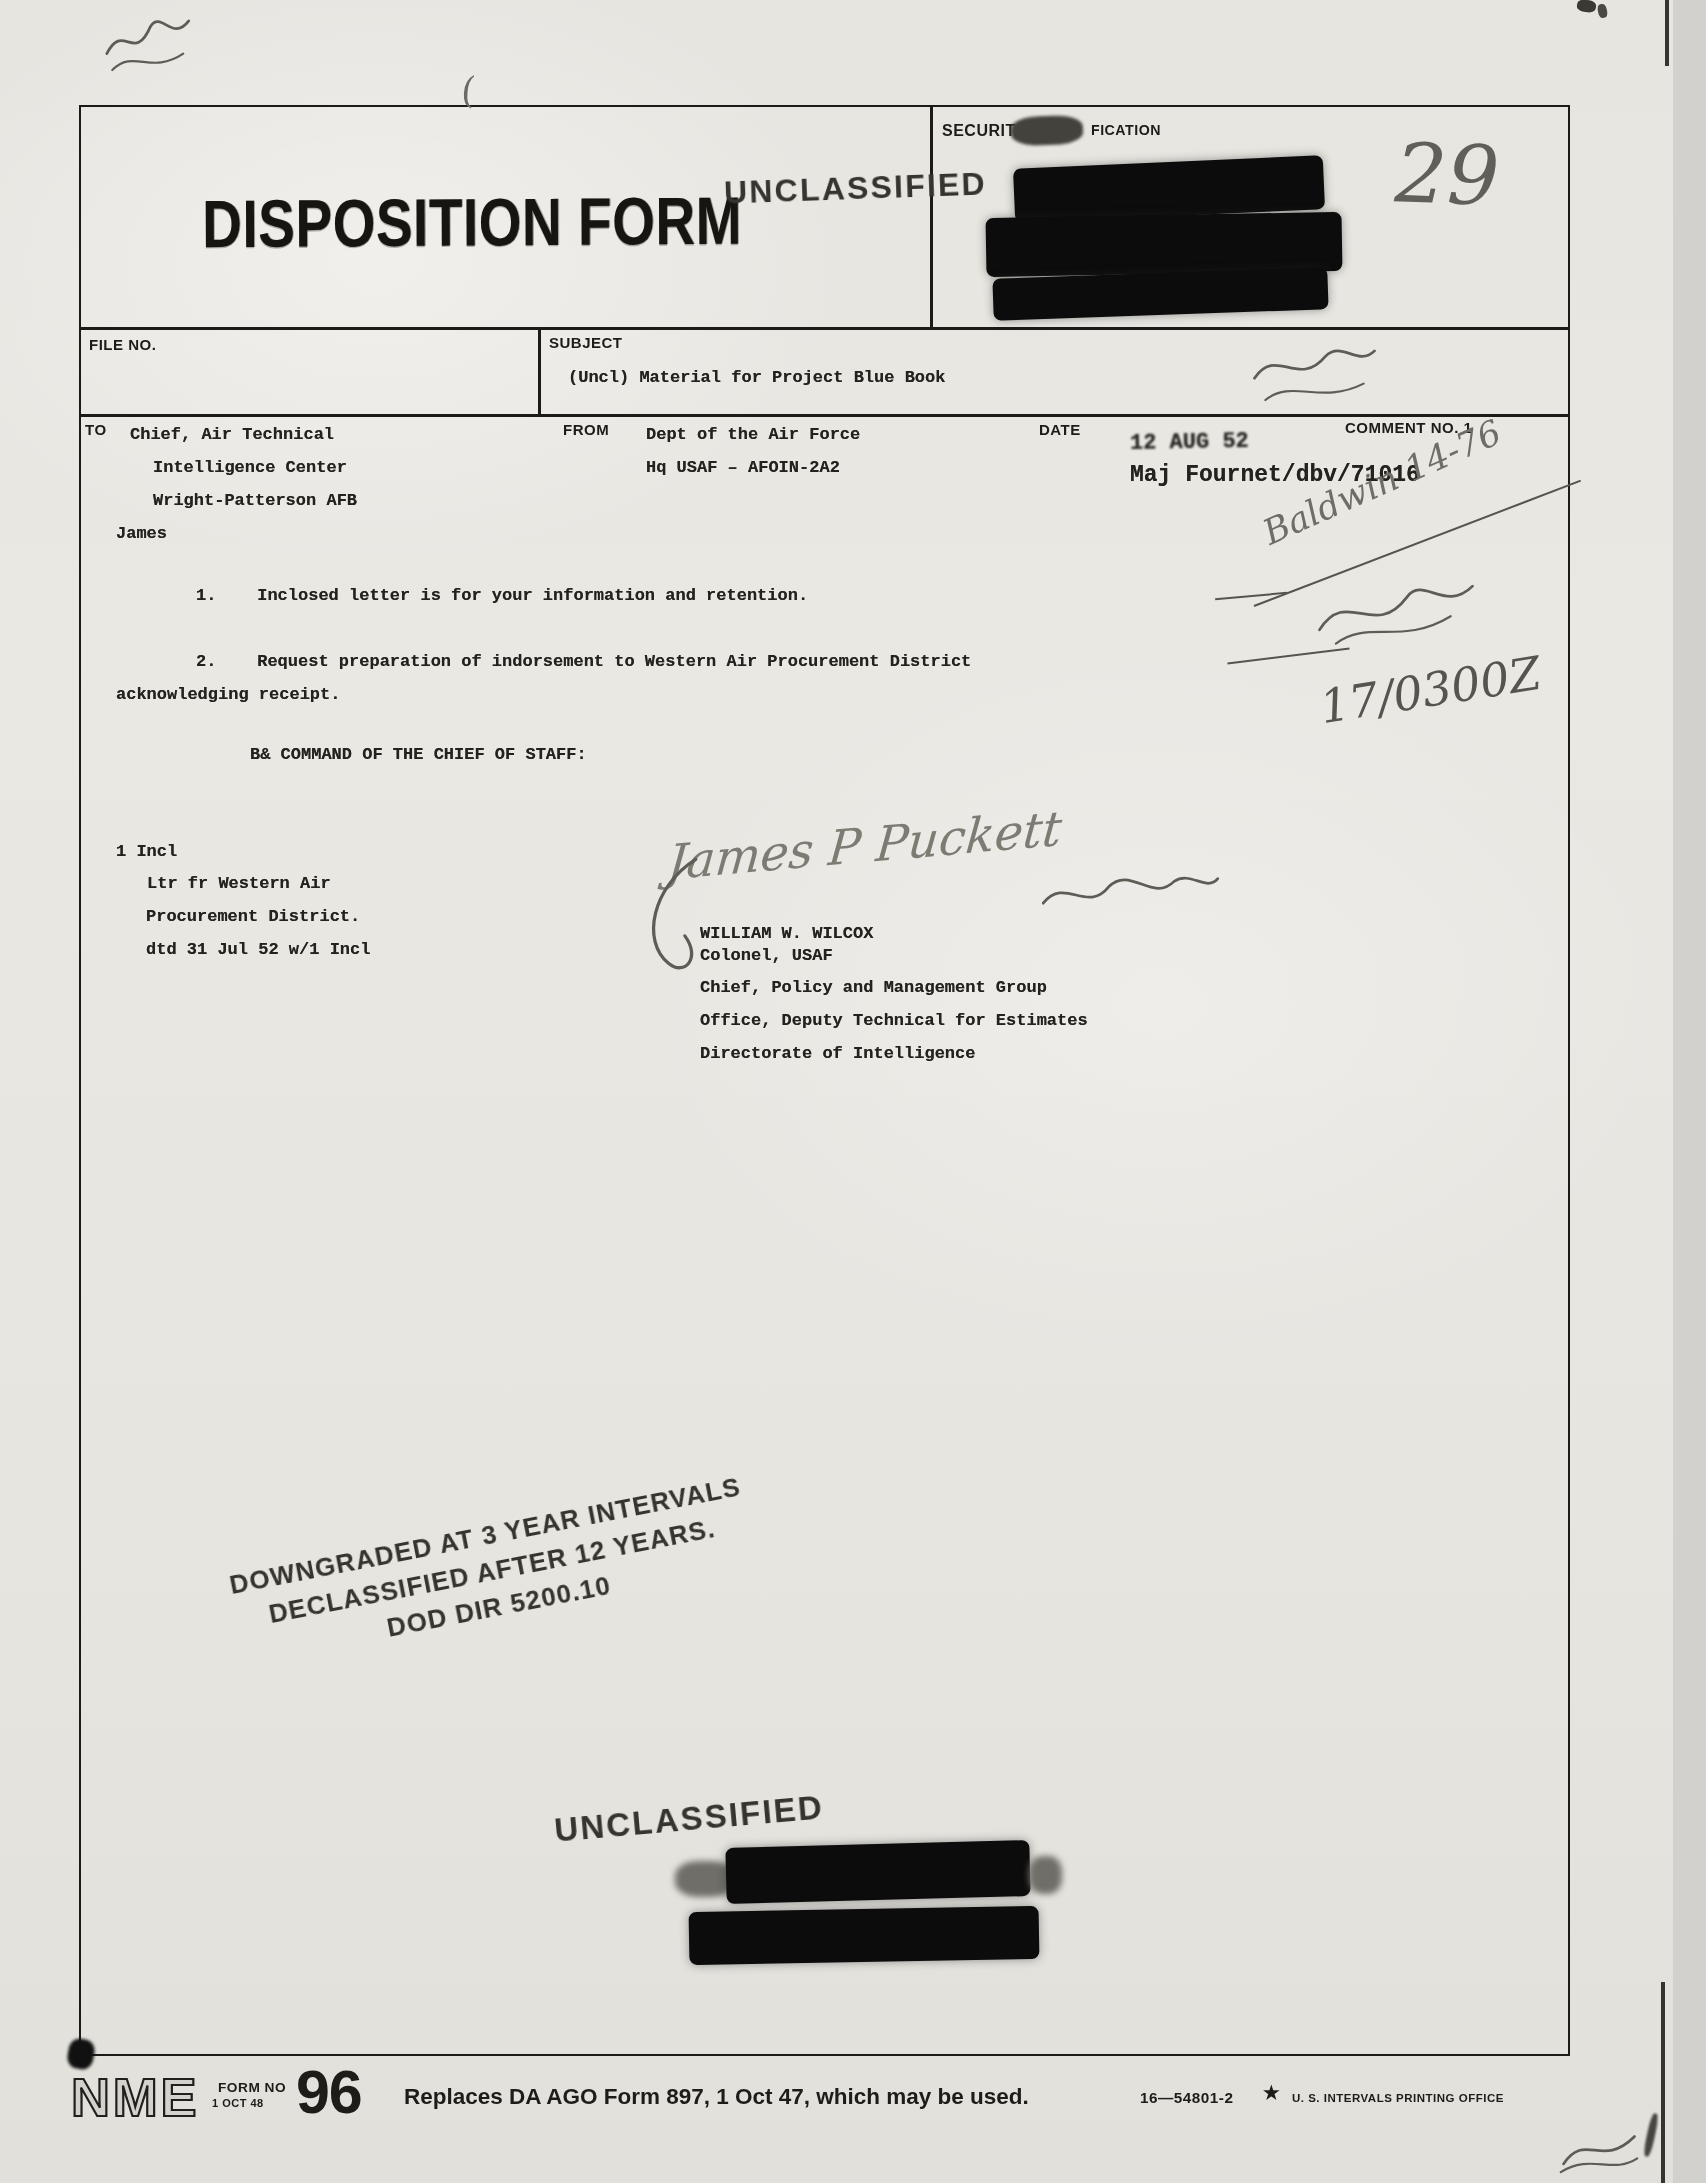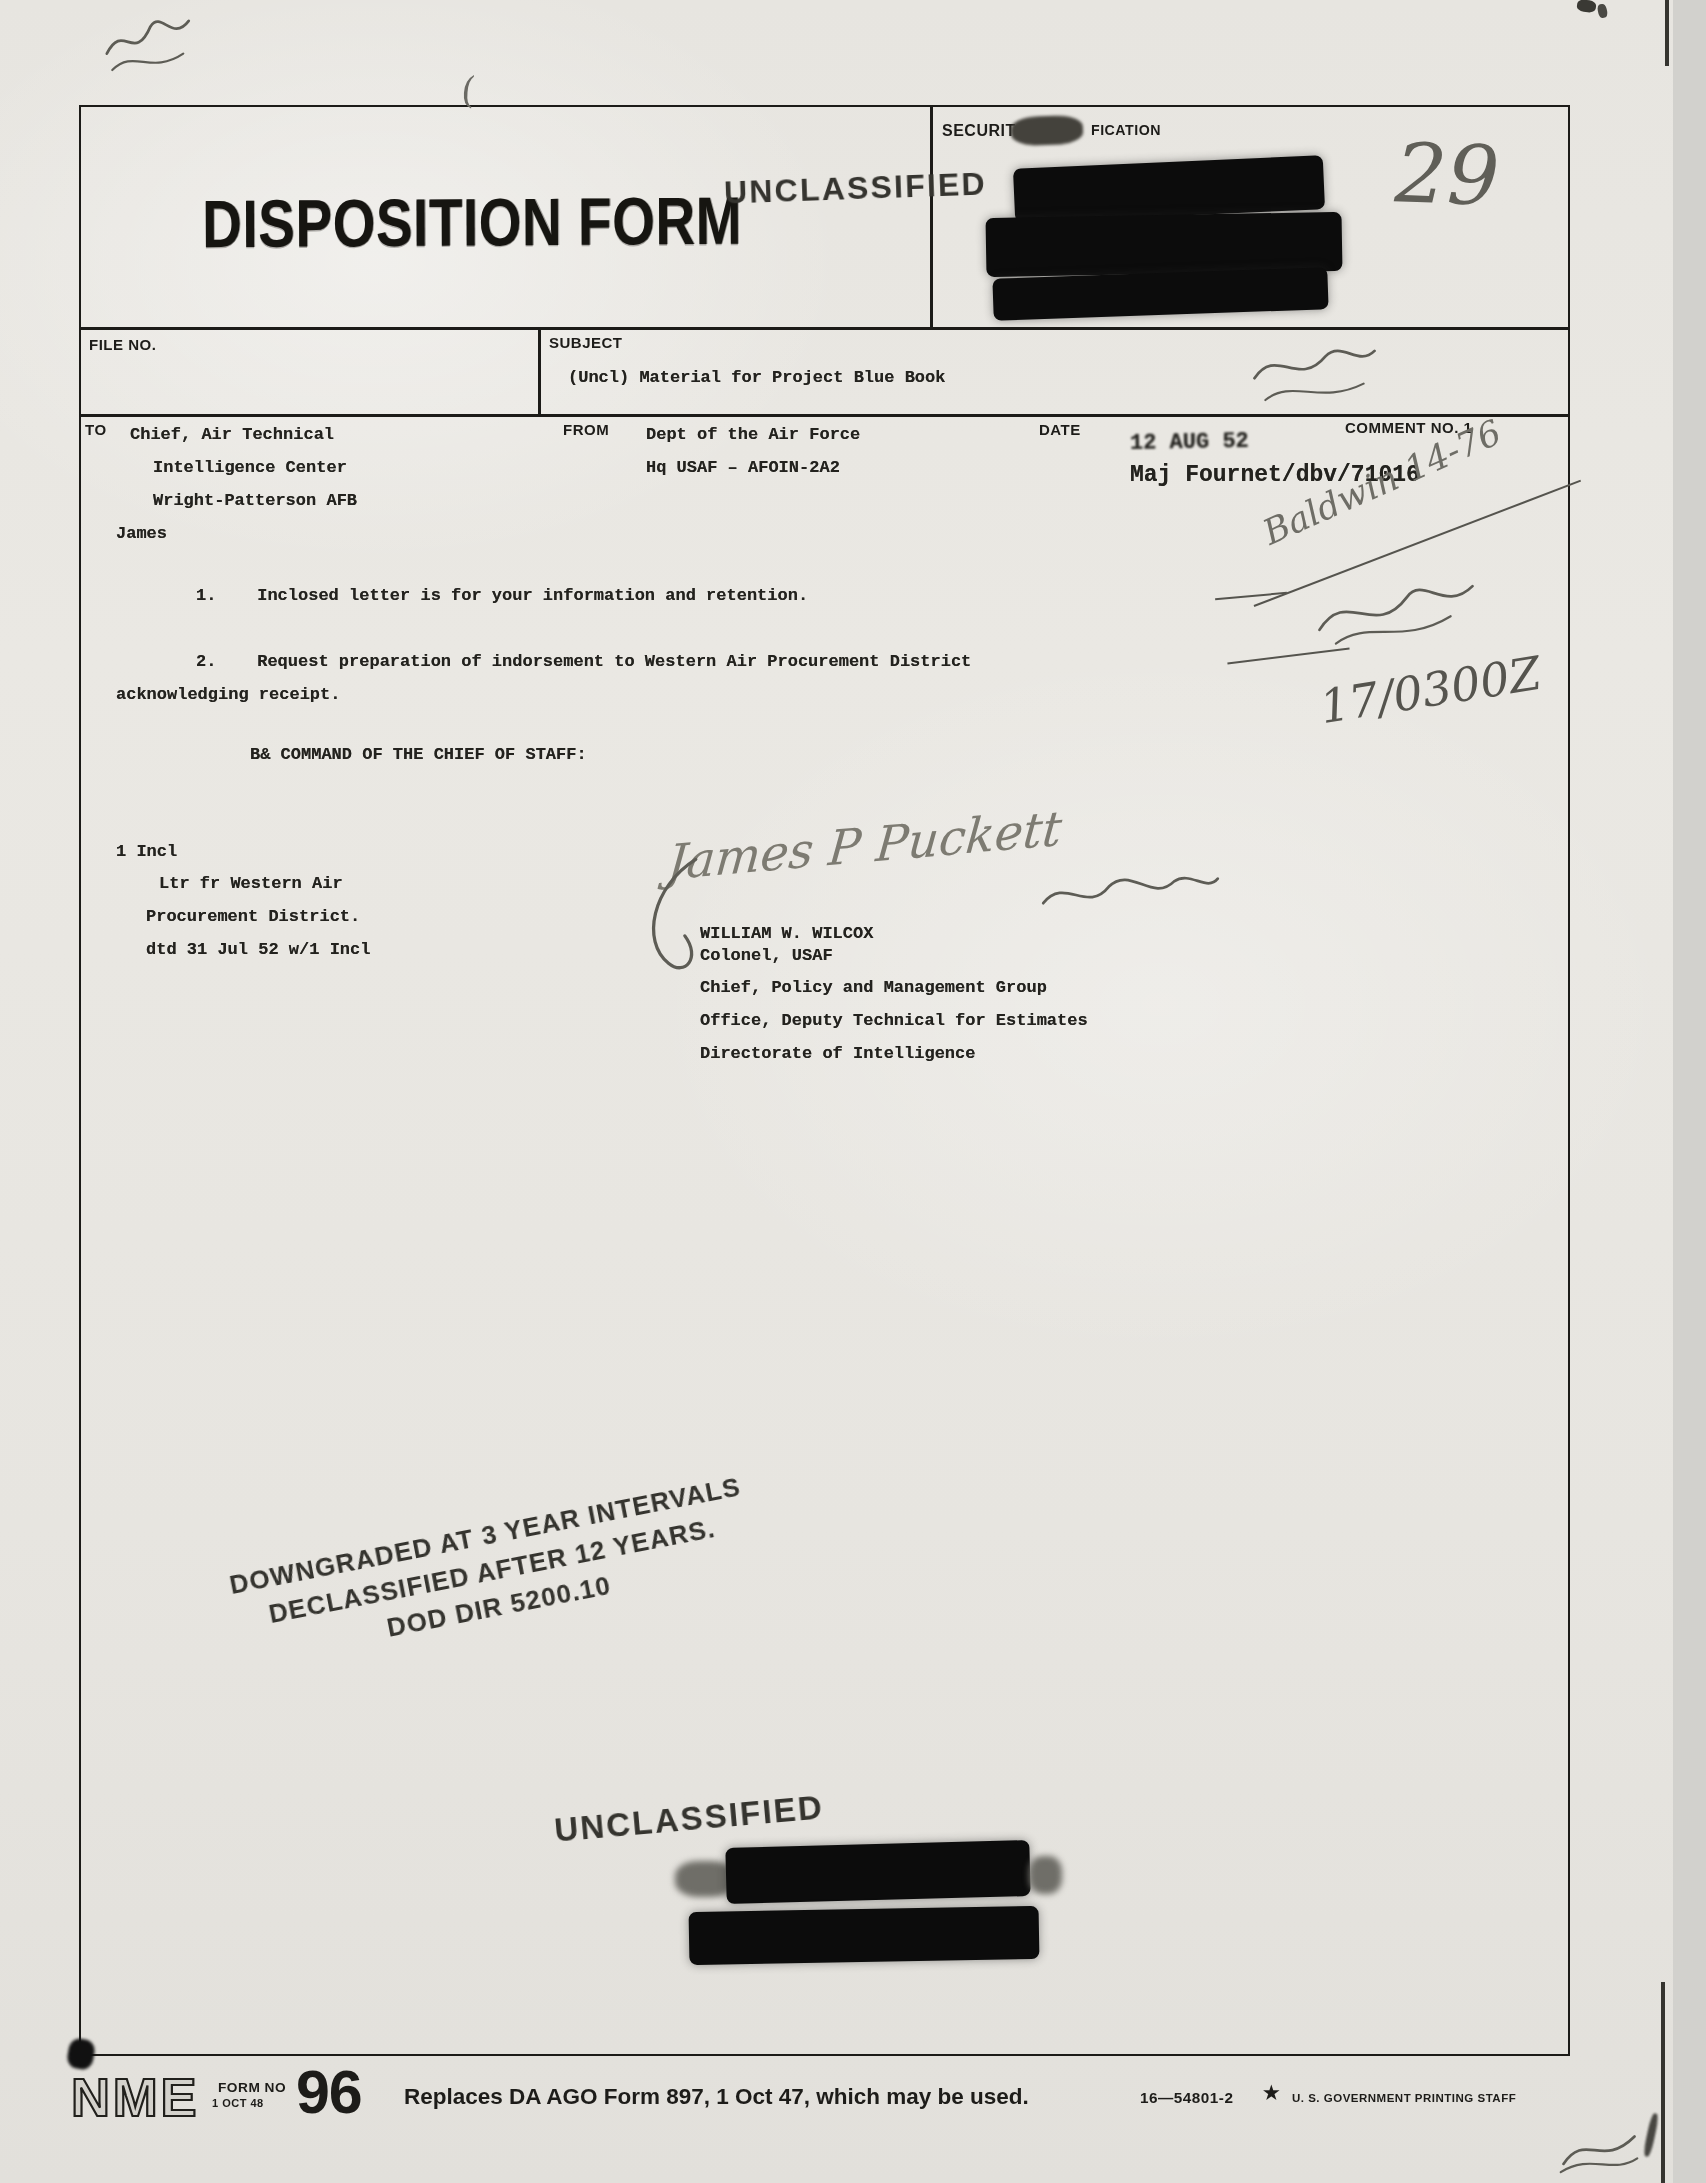--- a/index.html
+++ b/index.html
@@ -97,21 +97,21 @@
 
   <div class="tw" style="left:196px;top:645px;">2.    Request preparation of indorsement to Western Air Procurement District</div>
   <div class="tw" style="left:116px;top:678px;">acknowledging receipt.</div>
   <div class="penln" style="left:1227px;top:655px;width:123px;height:2.2px;transform:rotate(-7deg);"></div>
 
   <div class="hw" style="left:1319px;top:663px;font-size:46px;transform:rotate(-9deg);color:#55544e;">17/0300Z</div>
 
   <div class="tw" style="left:250px;top:738px;">B&amp; COMMAND OF THE CHIEF OF STAFF:</div>
 
   <div class="tw" style="left:116px;top:835px;">1 Incl</div>
-  <div class="tw" style="left:159px;top:867px;">Ltr fr Western Air</div>
+  <div class="tw" style="left:147px;top:867px;">Ltr fr Western Air</div>
   <div class="tw" style="left:146px;top:900px;">Procurement District.</div>
   <div class="tw" style="left:146px;top:933px;">dtd 31 Jul 52 w/1 Incl</div>
 
   <div class="hw" style="left:667px;top:817px;font-size:48px;transform:rotate(-5deg) skewX(-10deg);color:#7d7b72;">James P Puckett</div>
   <svg class="scribble" style="left:619px;top:854px;" width="88" height="131" viewBox="0 0 160 240">
     <path d="M140,10 C60,60 40,160 90,200 C120,225 150,190 120,150" stroke-width="6"></path>
   </svg>
   <svg class="scribble" style="left:1040px;top:865px;" width="181" height="60" viewBox="0 0 330 110">
     <path d="M5,70 C45,20 85,90 125,40 C165,0 205,70 245,30 C275,10 305,50 325,25" stroke-width="5"></path>
   </svg>
@@ -134,21 +134,21 @@
   <div class="redact" style="left:689px;top:1909px;width:350px;height:53px;transform:rotate(-1deg);"></div>
   <div class="smear" style="left:1029px;top:1856px;width:33px;height:38px;background:#6f6e68;filter:blur(3.3px);"></div>
 
   <div class="nme" style="left:71px;top:2066px;font-size:54px;">NME</div>
   <div class="lbl" style="left:218px;top:2080px;font-size:13.7px;">FORM NO</div>
   <div class="lbl" style="left:212px;top:2097px;font-size:11px;">1 OCT 48</div>
   <div class="lbl" style="left:296px;top:2057px;font-size:61px;letter-spacing:-1.1px;">96</div>
   <div class="lbl" style="left:404px;top:2084px;font-size:22.5px;letter-spacing:0;">Replaces DA AGO Form 897, 1 Oct 47, which may be used.</div>
   <div class="lbl" style="left:1140px;top:2089px;font-size:15.3px;">16—54801-2</div>
   <div class="lbl" style="left:1263px;top:2082px;font-size:18.6px;">★</div>
-  <div class="lbl" style="left:1292px;top:2092px;font-size:11.5px;letter-spacing:0.5px;">U. S. GOVERNMENT PRINTING STAFF</div>
+  <div class="lbl" style="left:1292px;top:2092px;font-size:11.5px;letter-spacing:0.5px;">U. S. INTERVALS PRINTING OFFICE</div>
 
   <svg class="scribble" style="left:101px;top:10px;" width="99" height="71" viewBox="0 0 180 130">
     <path d="M10,80 C40,20 60,100 90,30 C110,0 130,60 160,20" stroke-width="5"></path>
     <path d="M20,110 C60,70 90,120 150,80" stroke-width="4"></path>
   </svg>
   <div class="hw" style="left:461px;top:70px;font-size:36px;transform:rotate(-6deg);color:#6b6a64;">(</div>
   <div class="smear" style="left:1577px;top:0;width:18.6px;height:12px;background:#3a3934;transform:rotate(8deg);"></div>
   <div class="smear" style="left:1598px;top:4.4px;width:8.8px;height:14.2px;background:#4a4944;transform:rotate(-12deg);"></div>
   <div class="smear" style="left:1665px;top:0;width:3.8px;height:66px;background:#35342f;filter:blur(0.5px);border-radius:0;"></div>
   <div class="smear" style="left:1661px;top:1982px;width:4.4px;height:201px;background:#35342f;filter:blur(0.5px);border-radius:0;"></div>

